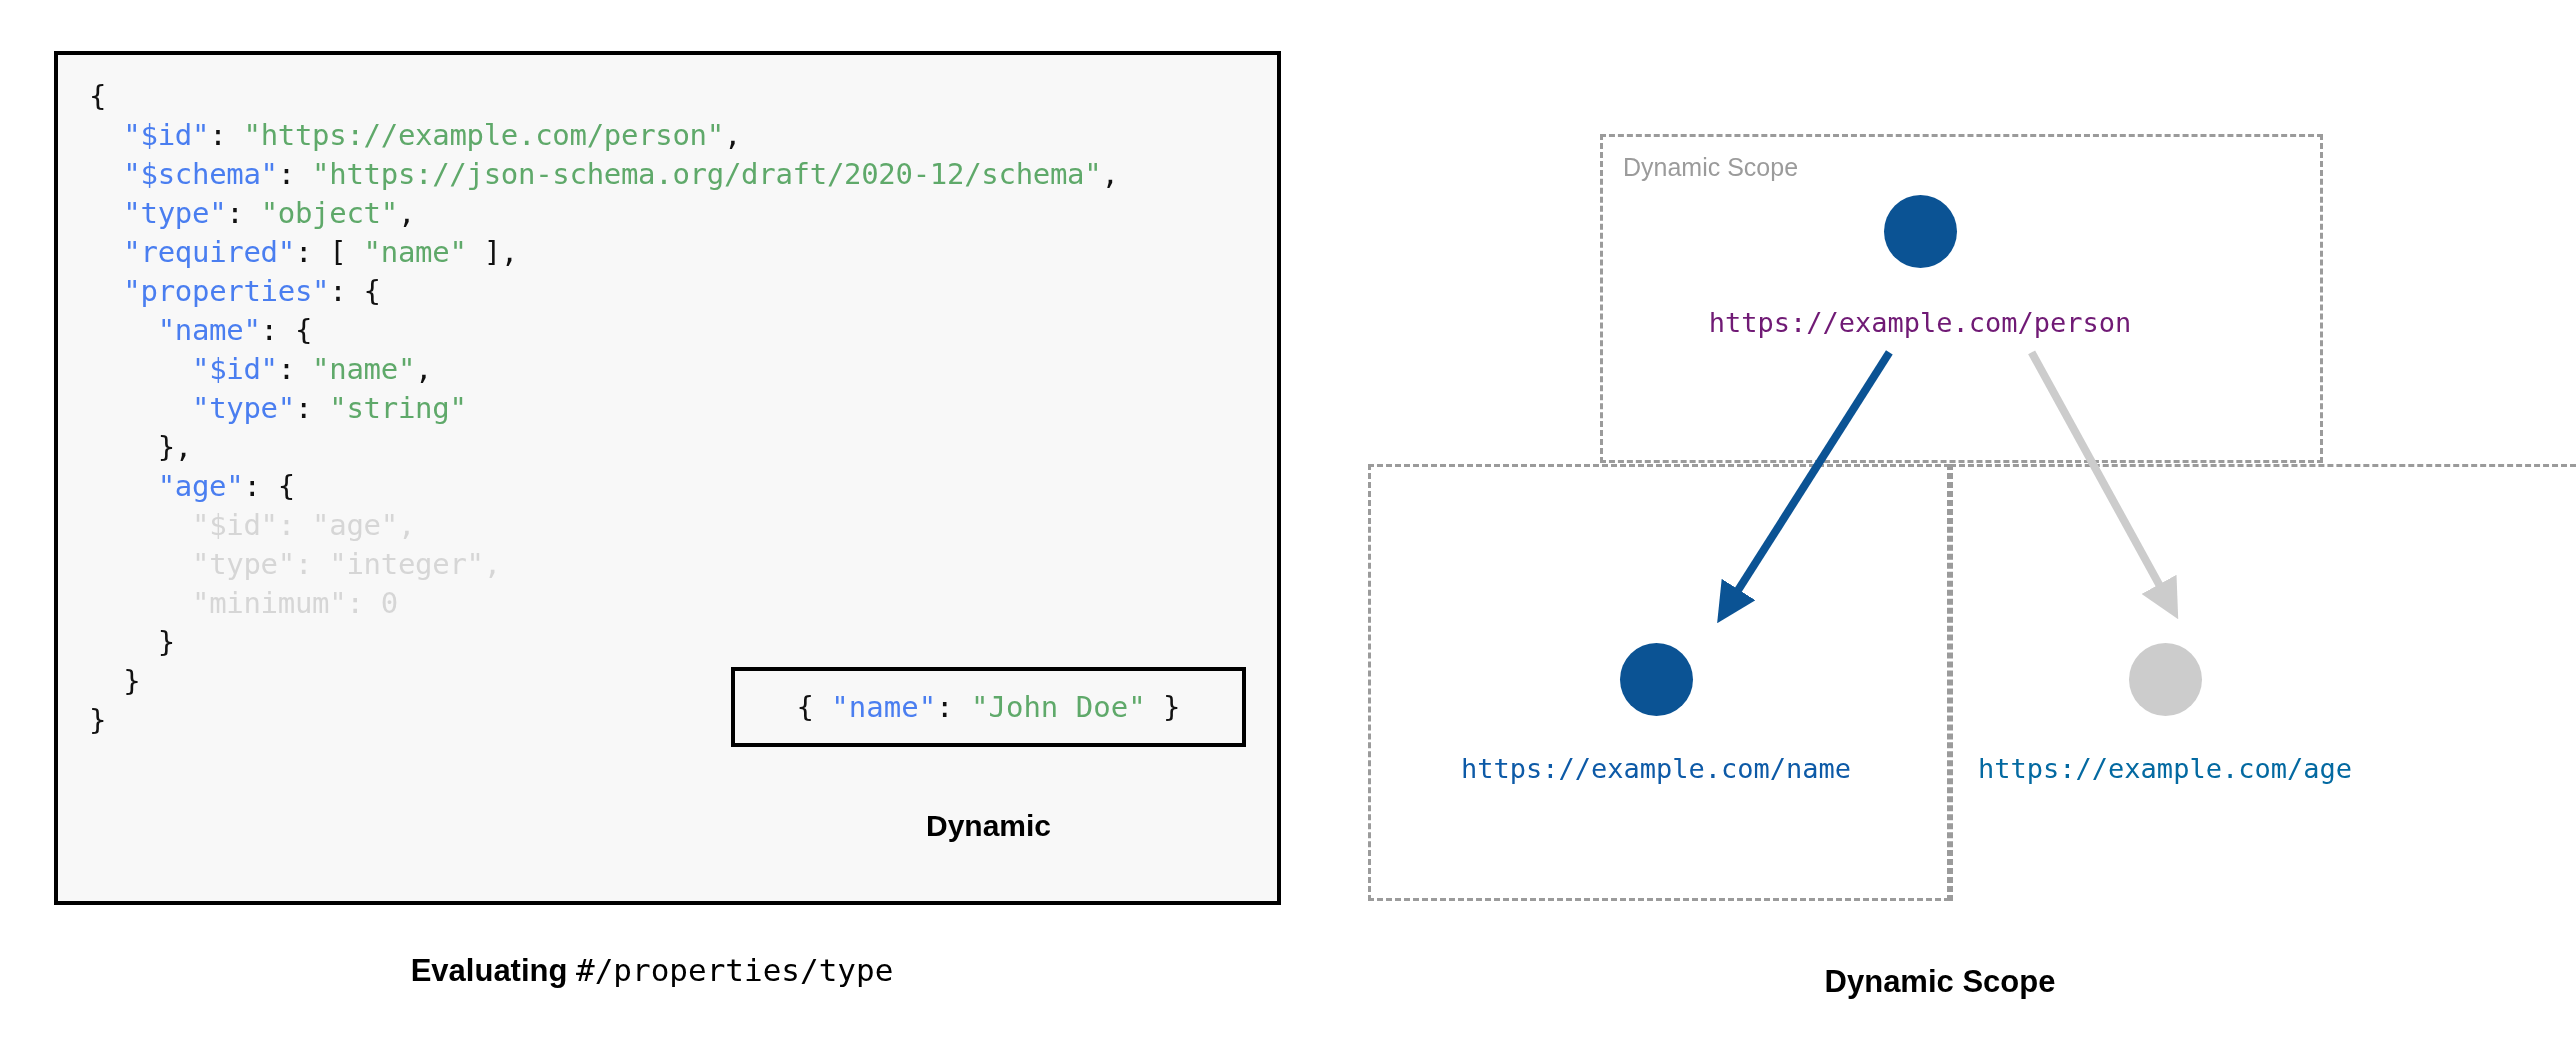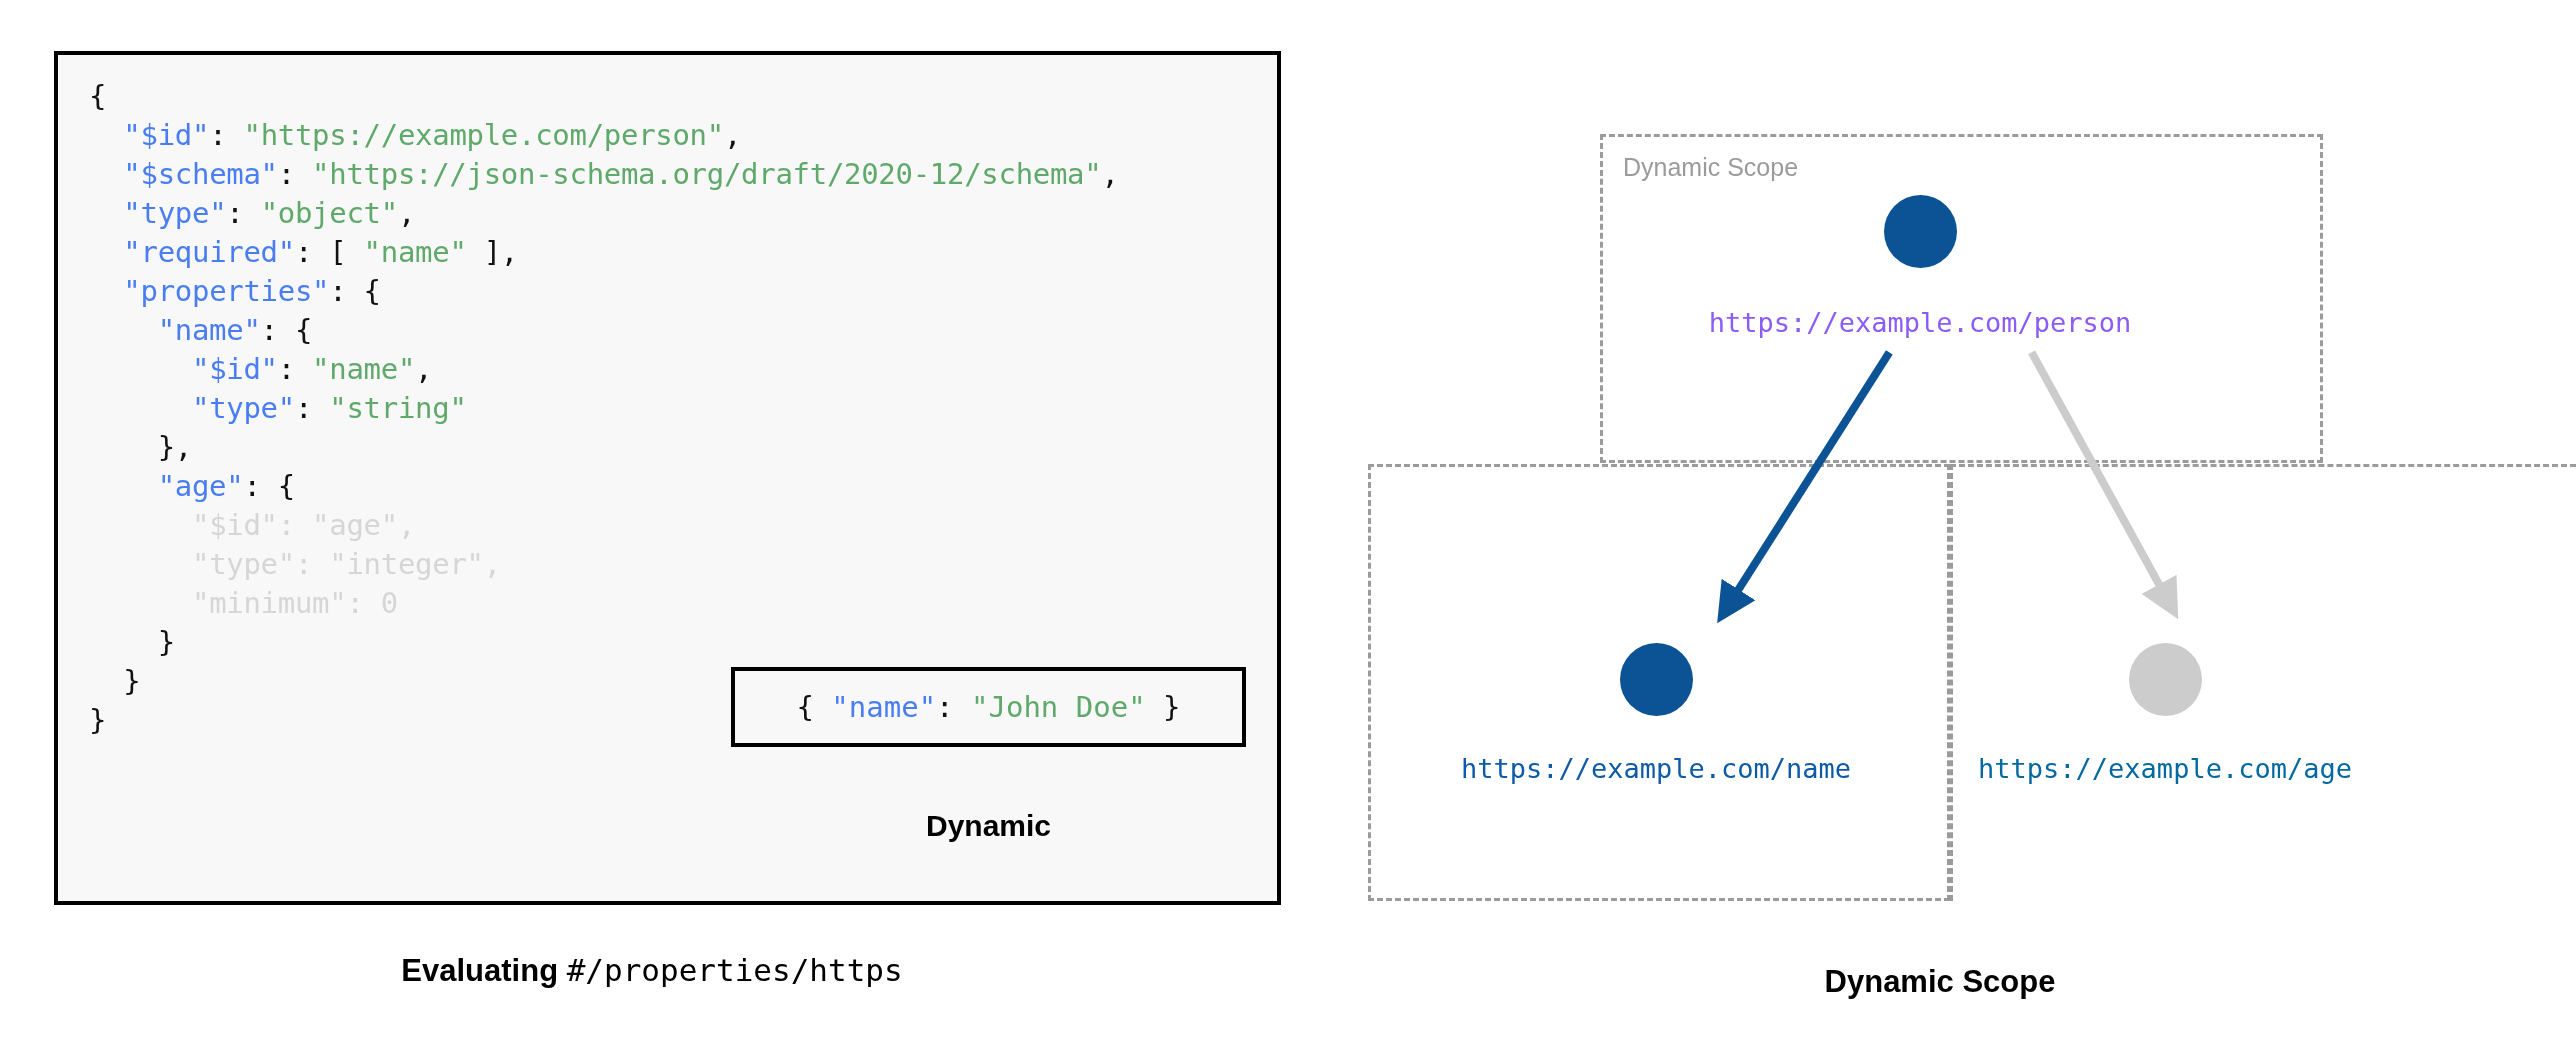--- a/index.html
+++ b/index.html
@@ -219,21 +219,21 @@
 <span><span class="tok-pun">}</span></span></pre>
   </div>
 
   <div id="instance-box">
     <span id="instance-code"><span class="tok-pun">{ </span><span class="tok-key">"name"</span><span class="tok-pun">: </span><span class="tok-str">"John Doe"</span><span class="tok-pun"> }</span></span>
   </div>
 
   <div id="instance-caption">Dynamic</div>
 
   <div id="left-caption">
-    <span class="cap-bold">Evaluating </span><span class="cap-mono">#/properties/https</span>
+    <span class="cap-bold">Evaluating </span><span class="cap-mono">#/properties/type</span>
   </div>
 
 </div>
 
 <div id="right-panel">
 
   <div id="scope-box-root" class="scope-box"></div>
   <div id="scope-box-name" class="scope-box"></div>
   <div id="scope-box-age" class="scope-box"></div>
 
@@ -249,20 +249,20 @@
       </marker>
     </defs>
     <line x1="1028" y1="598" x2="745" y2="1043" stroke="#0b5394" stroke-width="14" marker-end="url(#arrowhead-blue)"></line>
     <line x1="1278" y1="598" x2="1518" y2="1035" stroke="#cccccc" stroke-width="14" marker-end="url(#arrowhead-gray)"></line>
   </svg>
 
   <div id="node-person-circle" class="node-circle" style="background: rgb(11, 83, 148);"></div>
   <div id="node-name-circle" class="node-circle" style="background: rgb(11, 83, 148);"></div>
   <div id="node-age-circle" class="node-circle" style="background: rgb(204, 204, 204);"></div>
 
-  <div id="node-person-label" class="node-label" style="color: #8b5cf6;">https://example.com/person</div>
+  <div id="node-person-label" class="node-label" style="color: #701a75;">https://example.com/person</div>
   <div id="node-name-label" class="node-label" style="color: rgb(13, 90, 167); text-align: right;">https://example.com/name</div>
   <div id="node-age-label" class="node-label" style="color: #0369a1;">https://example.com/age</div>
 
   <div id="right-caption">Dynamic Scope</div>
 
 </div>
 
 
 </body></html>

